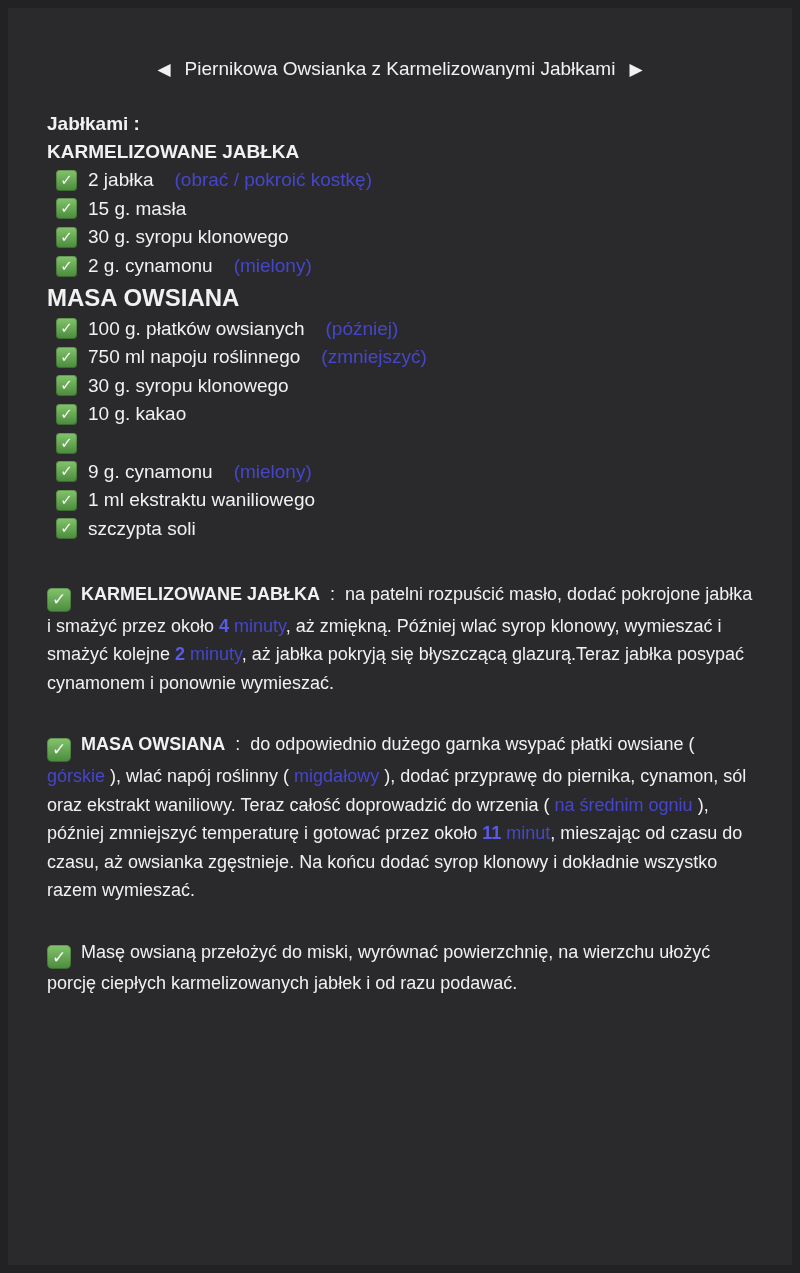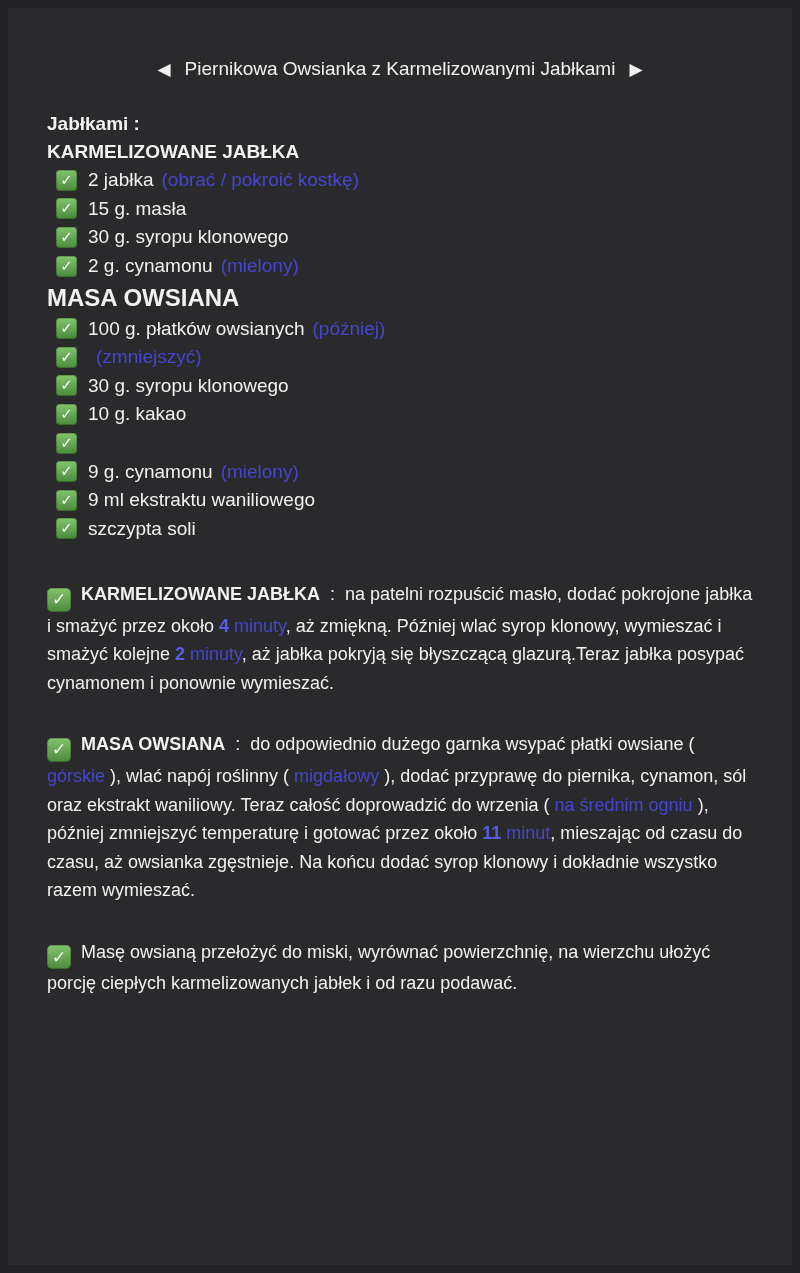--- a/index.html
+++ b/index.html
@@ -54,21 +54,21 @@
     width:21px;height:21px;border-radius:4px;
     background:linear-gradient(180deg,var(--check-top) 0%,var(--check-bottom) 100%);
     box-shadow:inset 0 0 0 1px rgba(0,0,0,0.22);
     flex:none;cursor:pointer;user-select:none;
   }
   .check-glyph{
     color:#ffffff;font-weight:700;font-size:15px;line-height:1;
     font-family:"DejaVu Sans",sans-serif;
   }
   .ing-list .check{margin-right:11px;}
-  .ing-note{margin-left:8px;color:var(--blue);}
+  .ing-note{margin-left:21px;color:var(--blue);}
   #steps .step{
     font-size:18px;line-height:28.6px;
     margin:33px 0 0;max-width:709px;
   }
   #steps .step:first-child{margin-top:37px;}
   .step .check{
     width:24px;height:24px;border-radius:5px;
     vertical-align:-5px;margin-right:10px;
   }
   .step .check-glyph{font-size:17px;}
@@ -122,20 +122,21 @@
             <span class="check">
               <span class="check-glyph">✓</span>
             </span>
             <span class="ing-text">100 g. płatków owsianych</span>
             <span class="ing-note">(później)</span>
           </li>
           <li>
             <span class="check">
               <span class="check-glyph">✓</span>
             </span>
+            <span class="ing-text">750 ml napoju roślinnego</span>
             <span class="ing-note">(zmniejszyć)</span>
           </li>
           <li>
             <span class="check">
               <span class="check-glyph">✓</span>
             </span>
             <span class="ing-text">30 g. syropu klonowego</span>
           </li>
           <li>
             <span class="check">
@@ -152,21 +153,21 @@
             <span class="check">
               <span class="check-glyph">✓</span>
             </span>
             <span class="ing-text">9 g. cynamonu</span>
             <span class="ing-note">(mielony)</span>
           </li>
           <li>
             <span class="check">
               <span class="check-glyph">✓</span>
             </span>
-            <span class="ing-text">9 ml ekstraktu waniliowego</span>
+            <span class="ing-text">1 ml ekstraktu waniliowego</span>
           </li>
           <li>
             <span class="check">
               <span class="check-glyph">✓</span>
             </span>
             <span class="ing-text">szczypta soli</span>
           </li>
         </ul>
       </div>
     <div id="steps">

